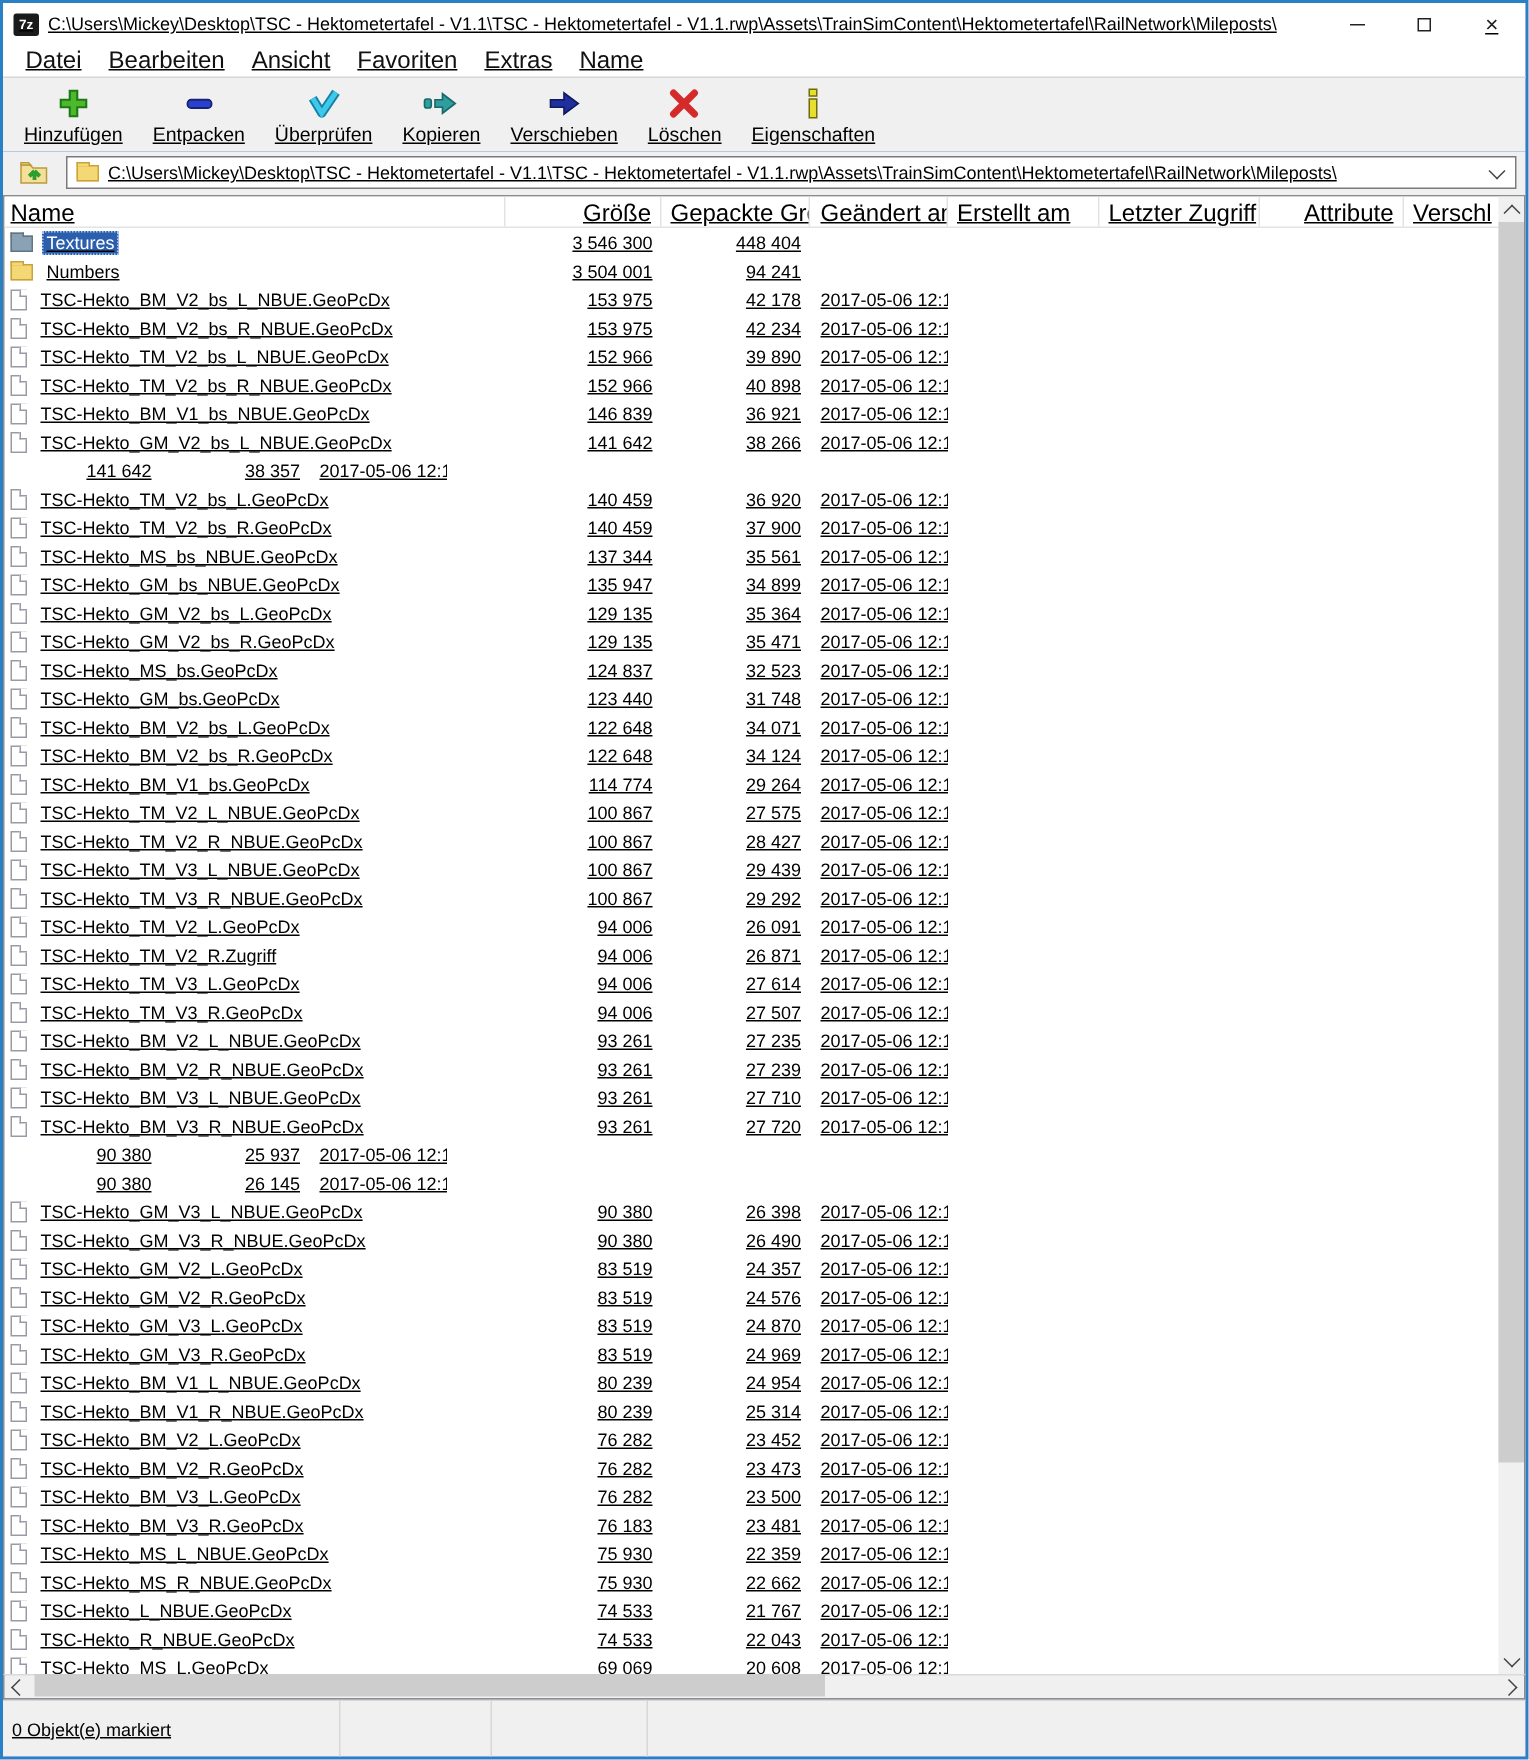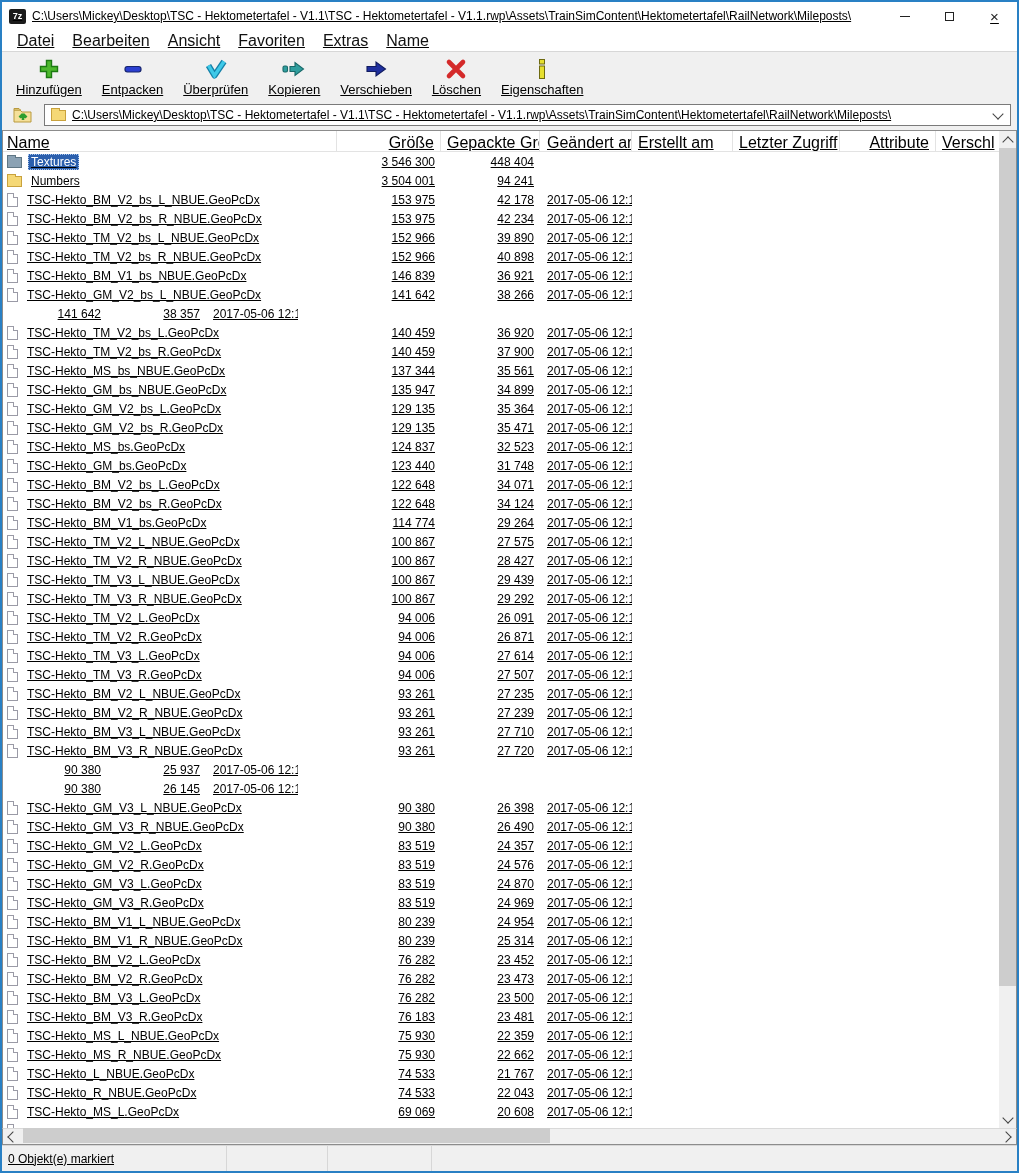--- a/index.html
+++ b/index.html
@@ -87,21 +87,21 @@
   .vscroll .sb-btn { height:17px; width:17px; display:flex; align-items:center; justify-content:center; flex:0 0 auto; }
   .vscroll .sb-track { flex:1 1 auto; width:17px; position:relative; }
   .vscroll .sb-thumb { position:absolute; top:0; left:0; width:17px; height:87%; background:#cdcdcd; }
   .hscroll { height:17px; background:#f0f0f0; border:1px solid #8c8c8c; border-top:1px solid #d9d9d9;
     display:flex; align-items:center; flex:0 0 auto; position:relative; }
   .hscroll .sb-btn { width:17px; height:17px; display:flex; align-items:center; justify-content:center; flex:0 0 auto; }
   .hscroll .sb-track { flex:1 1 auto; height:17px; position:relative; }
   .hscroll .sb-thumb { position:absolute; left:3px; top:0; height:15px; width:527px; background:#cdcdcd; }
 
   
-  .statusbar { height:26px; background:#f0f0f0; display:flex; align-items:stretch;
+  .statusbar { height:38px; background:#f0f0f0; display:flex; align-items:stretch;
     border-top:1px solid #d7d7d7; flex:0 0 auto; }
   .st-cell { border-right:1px solid #d7d7d7; display:flex; align-items:center; padding:0 6px;
     font-size:12px; color:#000; white-space:nowrap; }
   .st-0 { width:225px; } .st-1 { width:101px; } .st-2 { width:104px; }
   .st-3 { flex:1 1 auto; border-right:none; }
 </style>
 </head>
 <body>
 
 <div class="window">
@@ -535,21 +535,21 @@
           <span class="cell c-packed">26 091</span>
           <span class="cell c-modified">2017-05-06 12:10</span>
           <span class="cell c-created"></span>
           <span class="cell c-accessed"></span>
           <span class="cell c-attributes"></span>
           <span class="cell c-encrypted"></span>
         </div>
         <div class="row">
           <span class="cell c-name">
             <span class="ico ico-file"></span>
-            <span class="fname">TSC-Hekto_TM_V2_R.GeoPcDx</span>
+            <span class="fname">TSC-Hekto_TM_V2_R.Zugriff</span>
           </span>
           <span class="cell c-size">94 006</span>
           <span class="cell c-packed">26 871</span>
           <span class="cell c-modified">2017-05-06 12:10</span>
           <span class="cell c-created"></span>
           <span class="cell c-accessed"></span>
           <span class="cell c-attributes"></span>
           <span class="cell c-encrypted"></span>
         </div>
         <div class="row">

